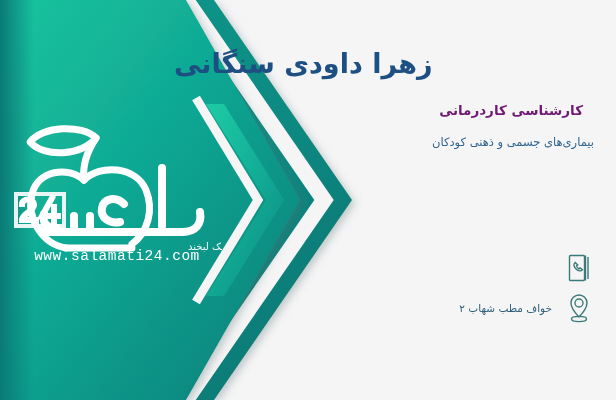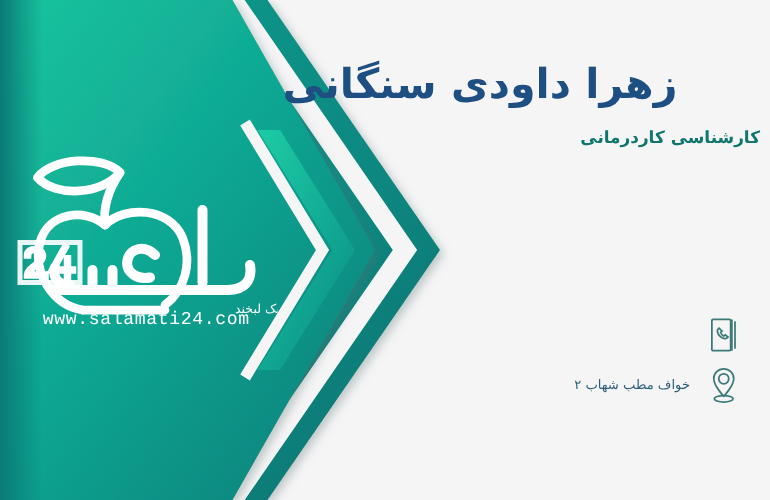--- a/index.html
+++ b/index.html
@@ -53,34 +53,34 @@
     letter-spacing: .5px;
     font-family: Liberation Mono, monospace;
   }
 
   
   .name {
     position: absolute;
     right: 22px;
     top: 46px;
     width: 420px;
-    text-align: center;
+    text-align: left;
     color: #1d4f82;
-    font-size: 33px;
+    font-size: 27px;
     font-weight: bold;
     line-height: 1.3;
     direction: rtl;
   }
   .degree {
     position: absolute;
-    right: 8px;
+    right: 33px;
     top: 102px;
     width: 420px;
     text-align: right;
-    color: #0f766e;
+    color: #701a75;
     font-size: 13.5px;
     font-weight: bold;
     direction: rtl;
   }
   .specialty {
     position: absolute;
     right: 22px;
     top: 135px;
     width: 420px;
     text-align: right;
@@ -223,20 +223,21 @@
 
       <text x="176" y="142" text-anchor="end" fill="#ffffff" font-size="10" font-family="DejaVu Sans, sans-serif">با راحتی یک لبخند</text>
     </svg>
     <div class="logo-url">www.salamati24.com</div>
   </div>
 
   <div class="name">زهرا داودی سنگانی</div>
 
   <div class="degree">کارشناسی کاردرمانی</div>
 
+  <div class="specialty">بیماری‌های جسمی و ذهنی کودکان</div>
 
   <div class="contact-block">
 
     <div class="contact-row">
       <span class="contact-icon">
         <svg width="24" height="30" viewBox="0 0 24 30" fill="none" stroke="#3c7a78" stroke-width="1.4">
           <rect x="2.5" y="2.5" width="15" height="25" rx="1"></rect>
           <line x1="18.5" y1="2.5" x2="18.5" y2="27.5"></line>
           <line x1="21" y1="4" x2="21" y2="26"></line>
           <path d="M 8.2,9.5 c 0,0 -1.6,1.1 -1.2,3.1 0.5,2.4 3.2,5 5.6,5.3 1.9,0.2 2.8,-1.3 2.8,-1.3

